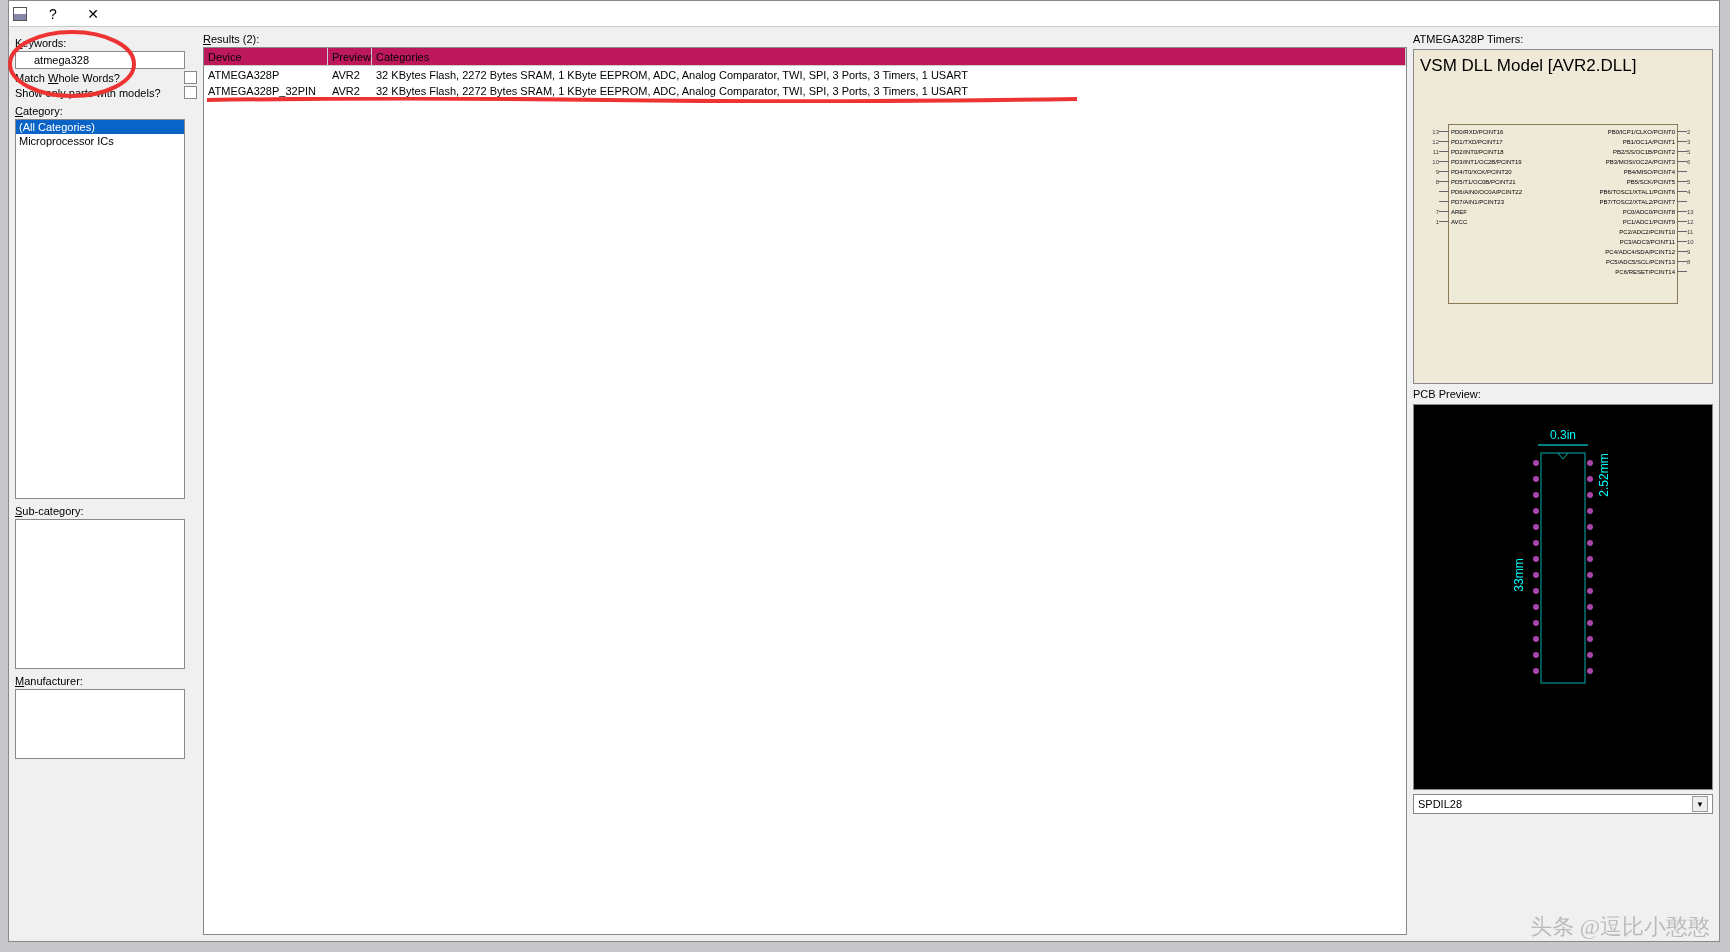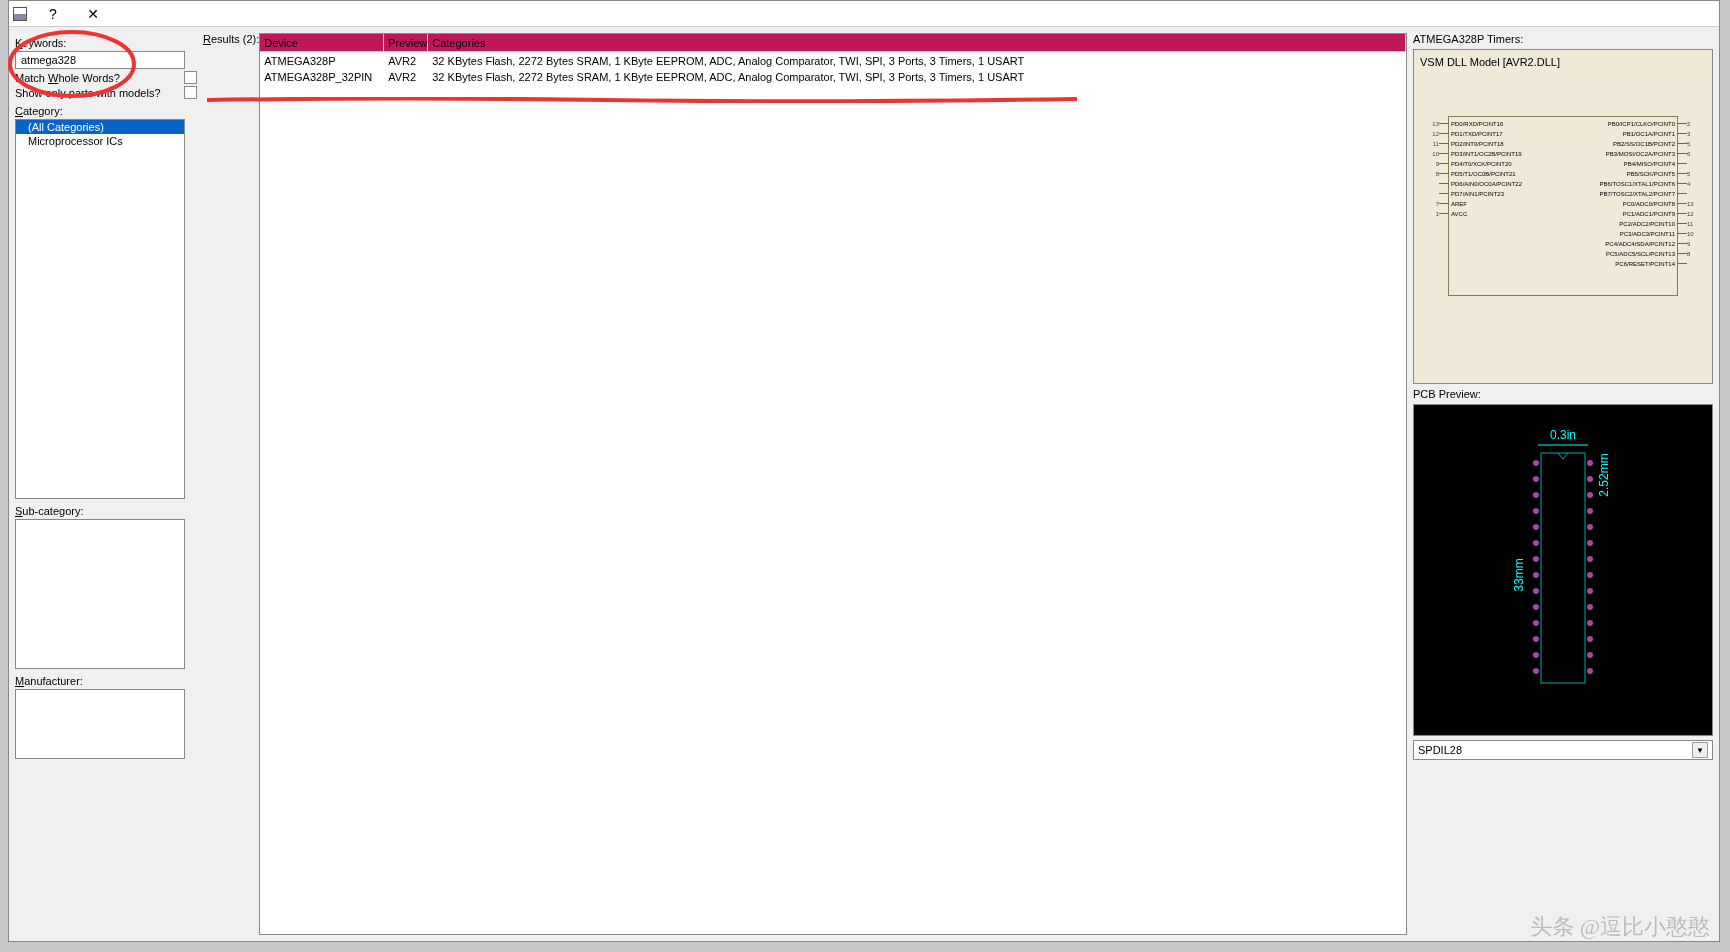--- a/index.html
+++ b/index.html
@@ -6,55 +6,55 @@
 body{background:#c8c8ca;width:1730px;height:952px;overflow:hidden;position:relative}
 .window{position:absolute;left:8px;top:0;right:10px;bottom:10px;background:#f0f0f0;border:1px solid #888;display:flex;flex-direction:column}
 .titlebar{height:26px;background:#fff;border-bottom:1px solid #ccc;display:flex;align-items:center;padding:0 4px}
 .app-icon{width:14px;height:14px;border:1px solid #555;background:linear-gradient(to bottom,#fff 50%,#88a 50%);margin-right:6px}
 .title-text{flex:1;font-size:12px}
 .winbtn{width:40px;height:22px;display:flex;align-items:center;justify-content:center;font-size:14px;font-family:Arial}
 .body{flex:1;display:flex;padding:6px;gap:6px;overflow:hidden}
 .left{width:182px;display:flex;flex-direction:column;gap:2px}
 .lbl{font-size:11px;margin-top:4px}
 .lbl u{text-decoration:underline}
-.txt{border:1px solid #888;background:#fff;padding:2px 5px;font-size:11px;width:170px;height:18px}
+.txt{border:1px solid #888;background:#fff;padding:2px 18px;font-size:11px;width:170px;height:18px}
 .chkrow{display:flex;align-items:center;justify-content:space-between;width:182px}
 .chkrow .lbl{margin-top:0}
 .chk{width:13px;height:13px;border:1px solid #888;background:#fff}
 .listbox{border:1px solid #888;background:#fff;width:170px;overflow:auto}
 .catbox{height:380px}
 .subbox{height:150px}
 .manbox{height:70px}
-.li{padding:1px 12px}
+.li{padding:1px 3px}
 .li.sel{background:#0a64c8;color:#fff}
-.center{flex:1;display:flex;flex-direction:row;position:relative}
+.center{flex:1;display:flex;flex-direction:column;position:relative}
 .results-lbl{font-size:11px;margin-bottom:2px}
 .results-lbl u{text-decoration:underline}
 .grid{flex:1;border:1px solid #888;background:#fff;display:flex;flex-direction:column}
 .ghead{display:flex;background:#be185d;border-bottom:1px solid #ccc;height:18px}
 .gh{border-right:1px solid #ccc;padding:2px 4px;font-size:11px;display:flex;align-items:center}
 .gbody{flex:1}
 .gr{display:flex;height:16px}
 .gc{padding:3px 4px;font-size:11px;white-space:nowrap;overflow:hidden}
 .c1{width:124px}.c2{width:44px}.c3{flex:1}
 .underline-red{position:absolute;top:64px;left:4px;height:6px;width:870px;background:none;pointer-events:none}
 .circle-red{position:absolute;pointer-events:none}
 .right{width:300px;display:flex;flex-direction:column;gap:4px}
 .preview-lbl{font-size:11px}
 .schembox{border:1px solid #888;background:#efe9d8;height:335px;padding:6px;display:flex;flex-direction:column}
-.vsm{font-size:11px;margin-bottom:8px}
+.vsm{font-size:17px;margin-bottom:8px}
 .chip{flex:1;display:flex;justify-content:center;align-items:flex-start;padding-top:40px}
 .chipbody{border:1px solid #8a7a5a;background:#efe9d8;width:230px;height:180px;position:relative;font-size:6px}
 .pins-l{position:absolute;left:-20px;top:2px;display:flex;flex-direction:column;gap:1px}
 .pins-r{position:absolute;right:-20px;top:2px;display:flex;flex-direction:column;gap:1px}
 .pinrow{display:flex;align-items:center;height:9px}
 .pn{width:10px;text-align:right;font-size:6px;color:#444}
 .pw{width:10px;height:1px;background:#666}
 .plab{font-size:6px;padding:0 2px;white-space:nowrap}
-.pcbbox{border:1px solid #888;background:#000;height:332px;position:relative}
+.pcbbox{border:1px solid #888;background:#000;height:386px;position:relative}
 .pcb{position:absolute;left:50%;top:20px;transform:translateX(-50%)}
 .pcb-dim{fill:#0ff;font-size:12px}
 .pcb-dim-v{fill:#0ff;font-size:12px}
 .pkg-sel{border:1px solid #888;background:#fff;height:20px;display:flex;align-items:center;padding:0 4px;justify-content:space-between}
 .dd-arrow{width:16px;height:16px;border:1px solid #999;background:#eee;display:flex;align-items:center;justify-content:center;font-size:8px}
 .watermark{position:absolute;right:20px;bottom:10px;font-size:22px;color:#888;font-family:SimSun,serif;opacity:.5;pointer-events:none}
 </style>
 </head>
 <body>
 

